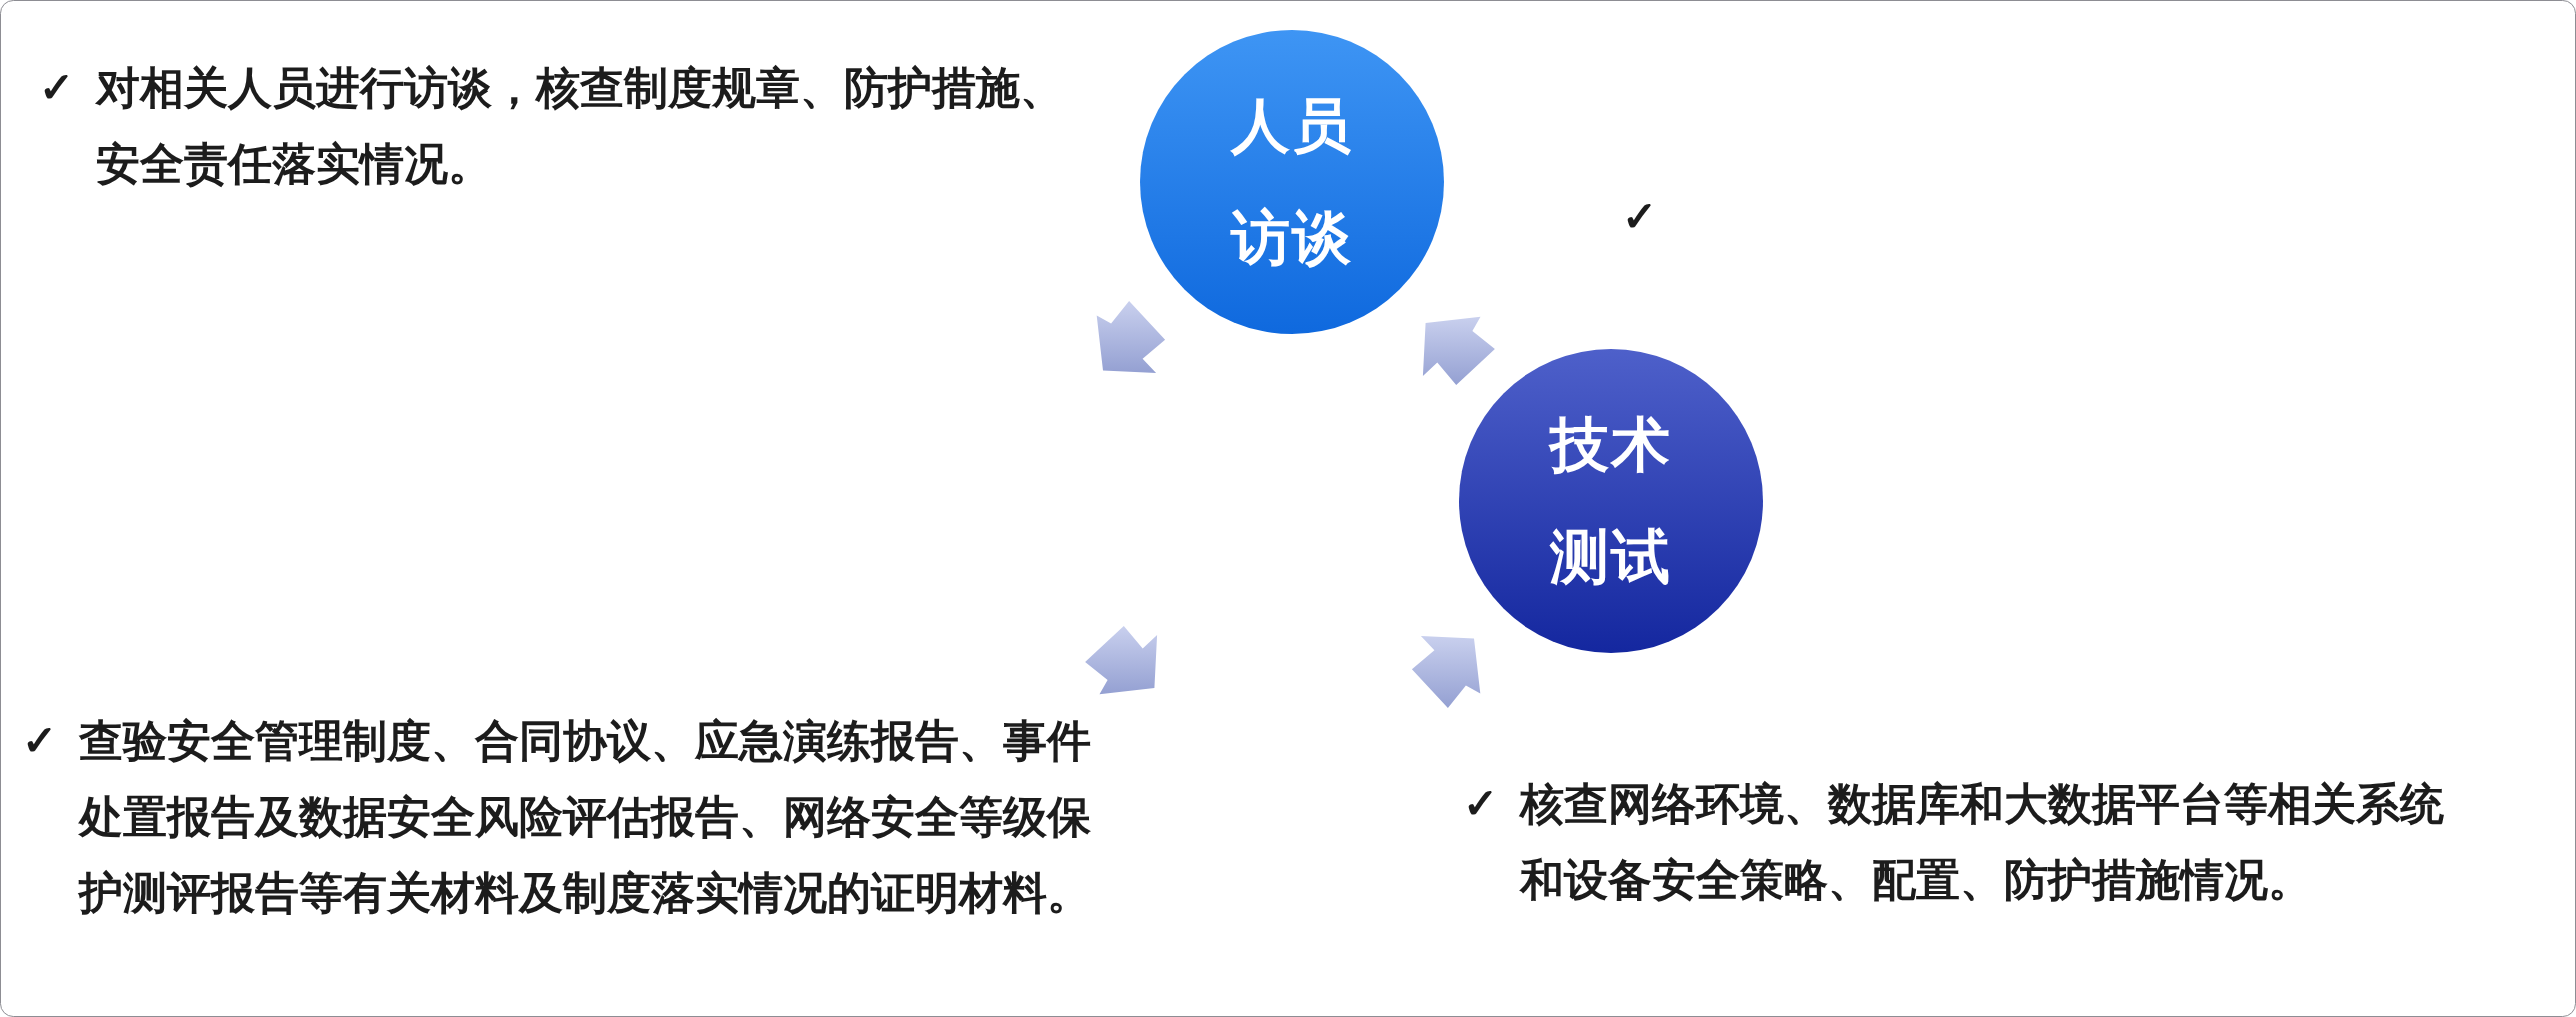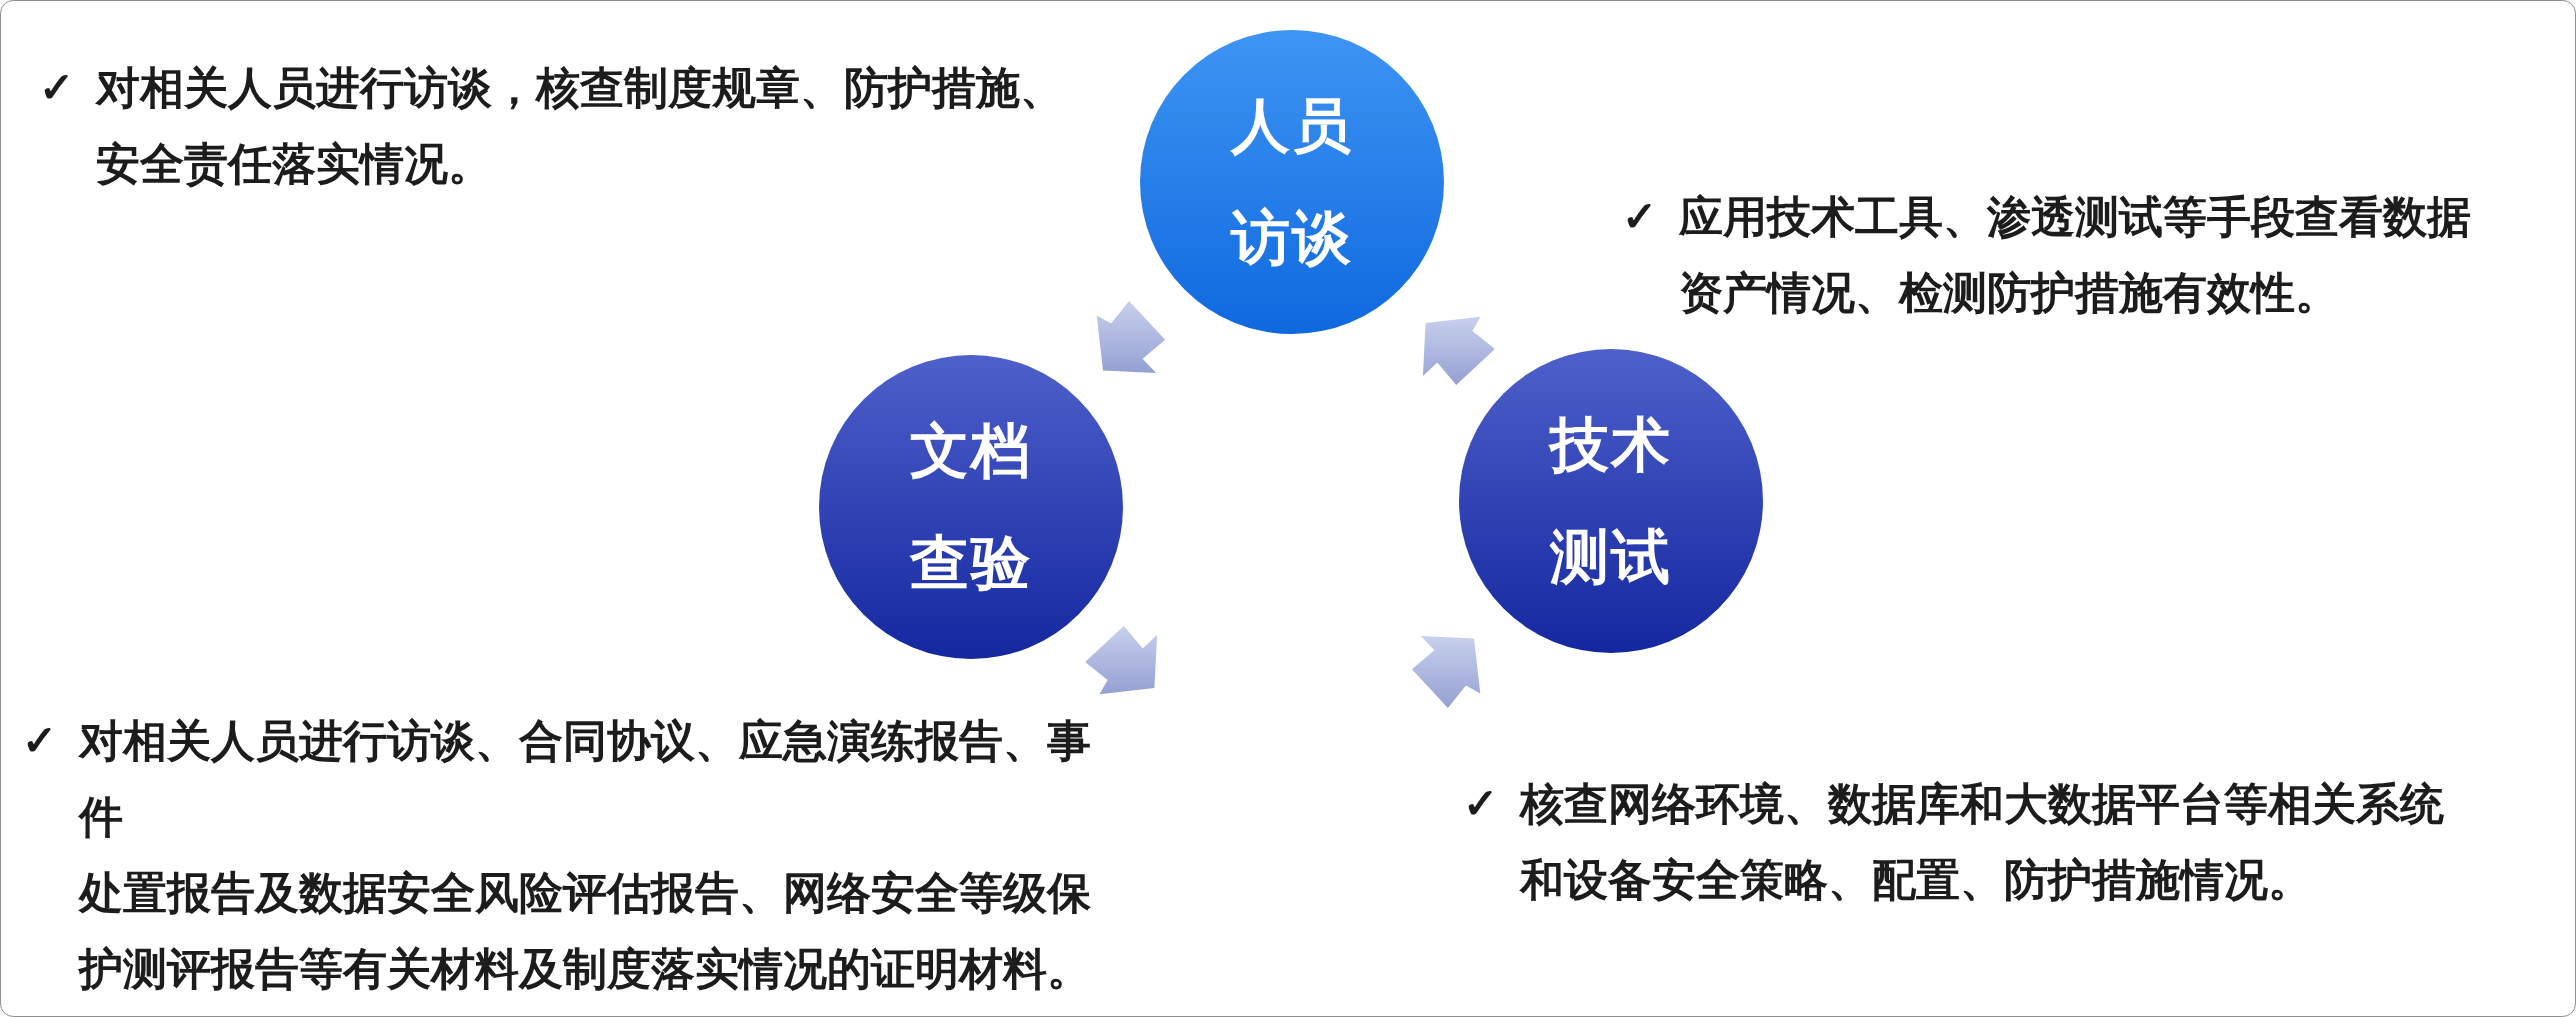--- a/index.html
+++ b/index.html
@@ -73,24 +73,20 @@
 </style>
 </head>
 <body>
 
 <div class="canvas">
 
   <div class="node light node-top">
     <div class="node-label">人员
 访谈</div>
   </div>
-  <div class="node dark node-left">
-    <div class="node-label">文档
-查验</div>
-  </div>
   <div class="node dark node-right">
     <div class="node-label">技术
 测试</div>
   </div>
 
   <svg class="arrow arrow-top-left" viewBox="0 0 100 100">
     <defs>
       <linearGradient id="ag1" x1="0" y1="0" x2="0" y2="1">
         <stop offset="0" stop-color="#C9D0EE"></stop>
           <stop offset="1" stop-color="#94A0D2"></stop>
@@ -130,27 +126,25 @@
   </svg>
 
   <div class="note note-top-left">
     <span class="check">✓</span>
     <div class="note-text">对相关人员进行访谈，核查制度规章、防护措施、
 安全责任落实情况。</div>
   </div>
 
   <div class="note note-top-right">
     <span class="check">✓</span>
-    <div class="note-text">应用技术工具、渗透测试等手段查看数据
-资产情况、检测防护措施有效性。</div>
   </div>
 
   <div class="note note-bottom-left">
     <span class="check">✓</span>
-    <div class="note-text">对相关人员进行访谈、合同协议、应急演练报告、事件
+    <div class="note-text">查验安全管理制度、合同协议、应急演练报告、事件
 处置报告及数据安全风险评估报告、网络安全等级保
 护测评报告等有关材料及制度落实情况的证明材料。</div>
   </div>
 
   <div class="note note-bottom-right">
     <span class="check">✓</span>
     <div class="note-text">核查网络环境、数据库和大数据平台等相关系统
 和设备安全策略、配置、防护措施情况。</div>
   </div>
 

